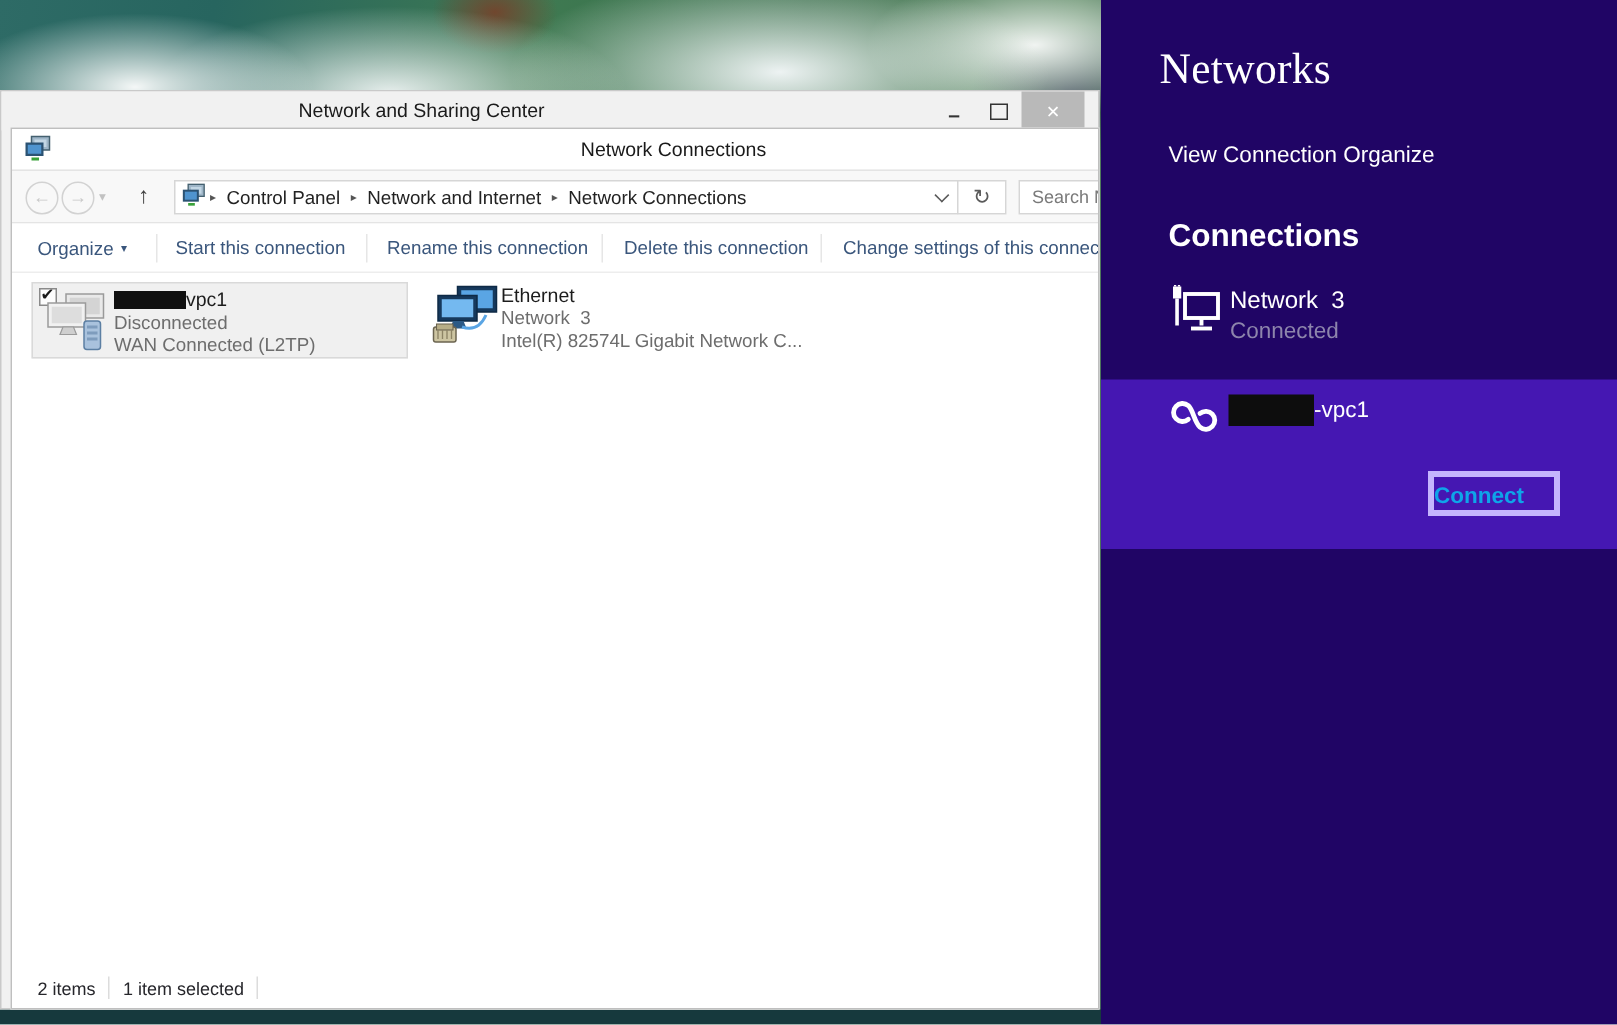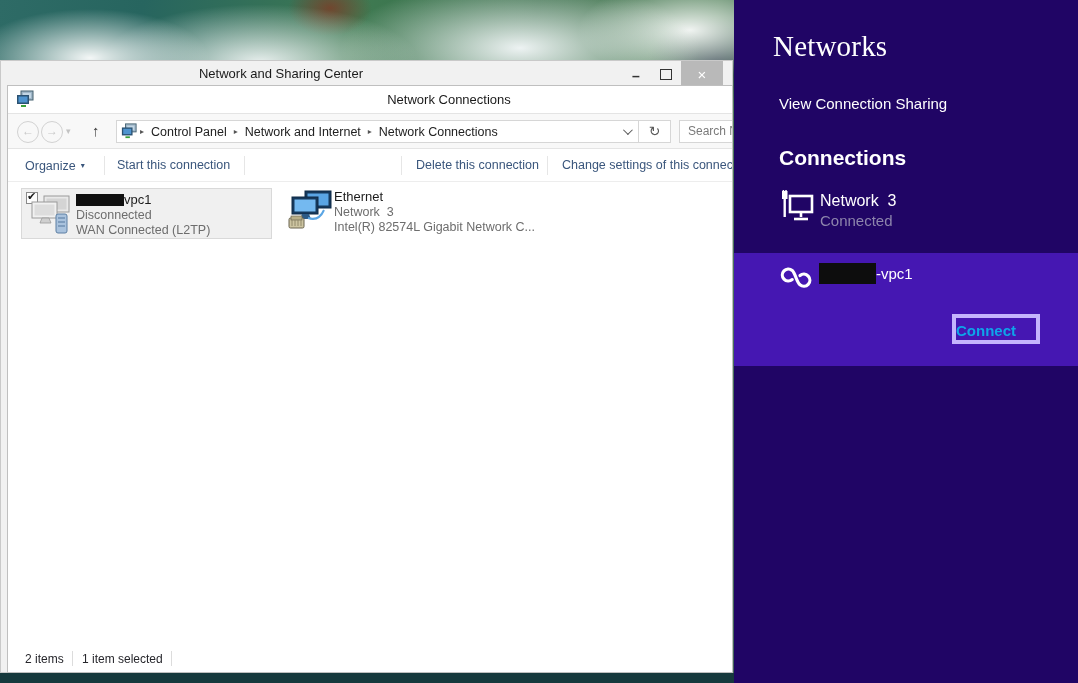--- a/index.html
+++ b/index.html
@@ -146,20 +146,21 @@
     </div>
     <div class="refreshbtn"><span>↻</span></div>
     <div class="searchbox"><span>Search N</span></div>
   </div>
 
   <div class="toolbar">
     <div class="tool" style="left:17px;"><span>Organize</span><span class="tool-caret">▾</span></div>
     <div class="tool-sep" style="left:96px;"></div>
     <div class="tool" style="left:109px;">Start this connection</div>
     <div class="tool-sep" style="left:236px;"></div>
+    <div class="tool" style="left:250px;">Rename this connection</div>
     <div class="tool-sep" style="left:393px;"></div>
     <div class="tool" style="left:408px;">Delete this connection</div>
     <div class="tool-sep" style="left:539px;"></div>
     <div class="tool" style="left:554px;">Change settings of this connection</div>
   </div>
 
   <div class="content">
 
     <div class="conn-item1">
       <div class="checkbox">
@@ -212,21 +213,21 @@
   <div class="statusbar">
     <span class="status-text" style="left:17px;">2 items</span>
     <span class="status-sep" style="left:64px;"></span>
     <span class="status-text" style="left:74px;">1 item selected</span>
     <span class="status-sep" style="left:163px;"></span>
   </div>
 </div>
 
 <div class="flyout">
   <div class="fly-title">Networks</div>
-  <div class="fly-link">View Connection Sharing</div>
+  <div class="fly-link">View Connection Organize</div>
   <div class="fly-section">Connections</div>
 
   <div class="fly-item-net">
     <span class="ico">
       <svg width="36" height="42" viewBox="0 0 36 42">
         <rect x="4" y="1" width="5.5" height="8" fill="#fff"></rect>
         <path d="M5.4 1 v-1 M8 1 v-1" stroke="#fff" stroke-width="1.5"></path>
         <path d="M6.7 9 V27" stroke="#fff" stroke-width="2.4"></path>
         <rect x="12" y="6" width="22" height="16" fill="none" stroke="#fff" stroke-width="2.6"></rect>
         <path d="M23 22 v5" stroke="#fff" stroke-width="2.6"></path>

